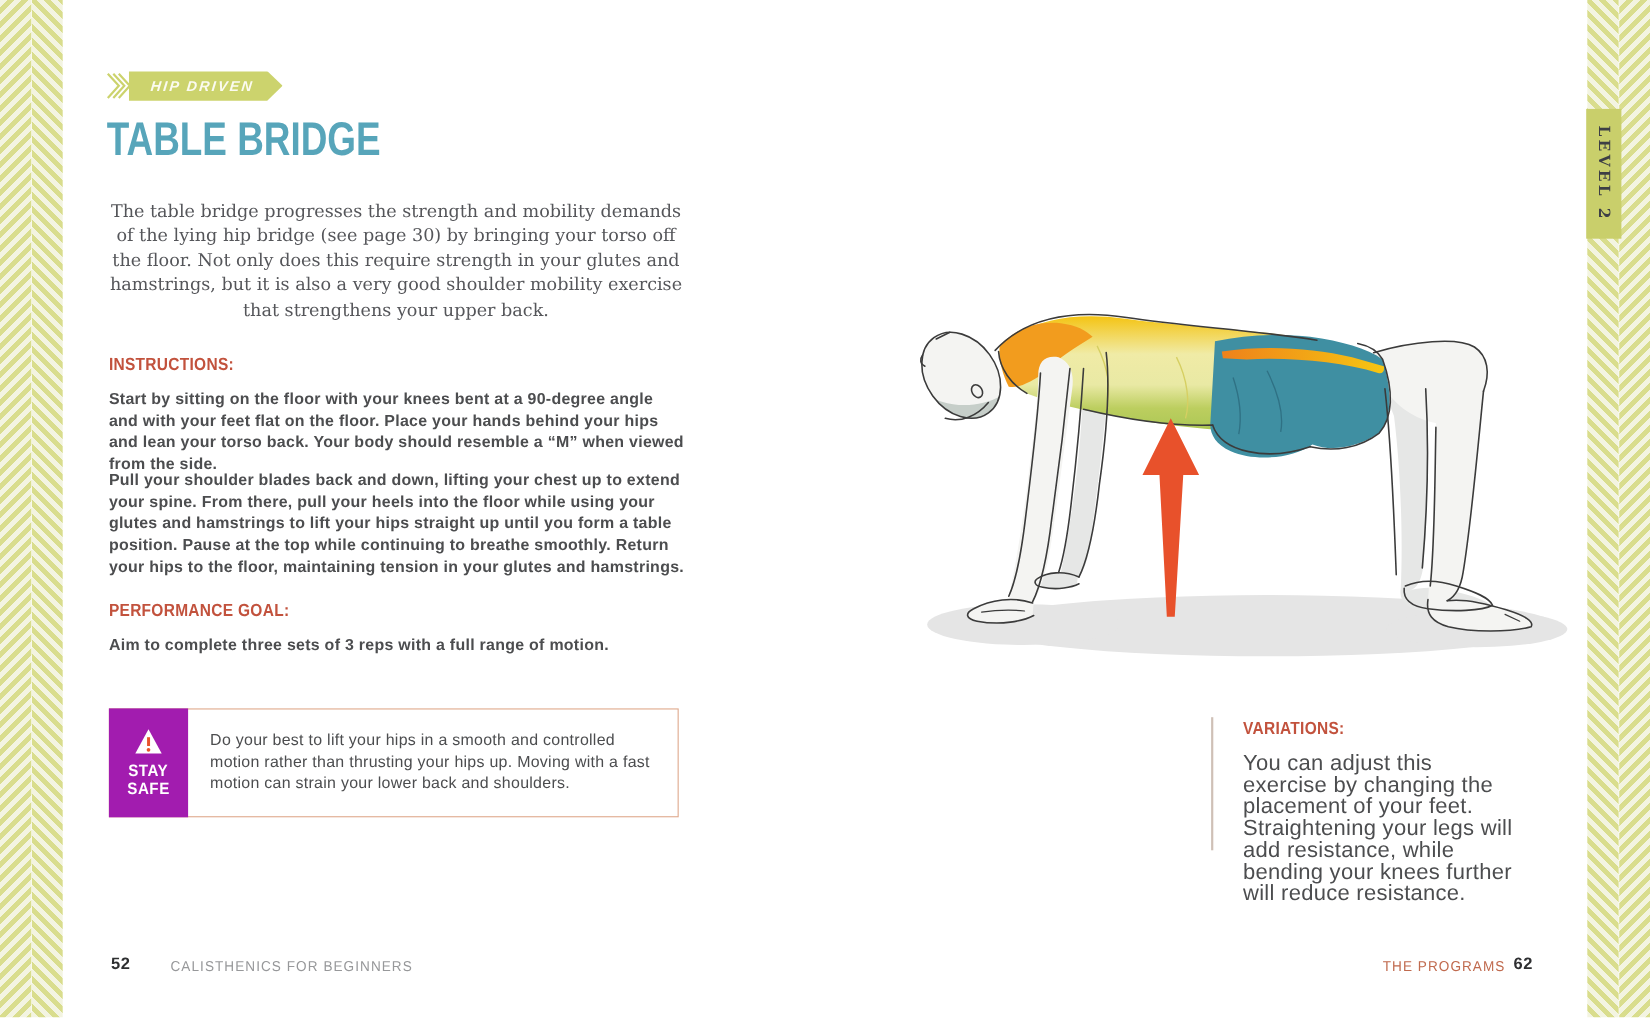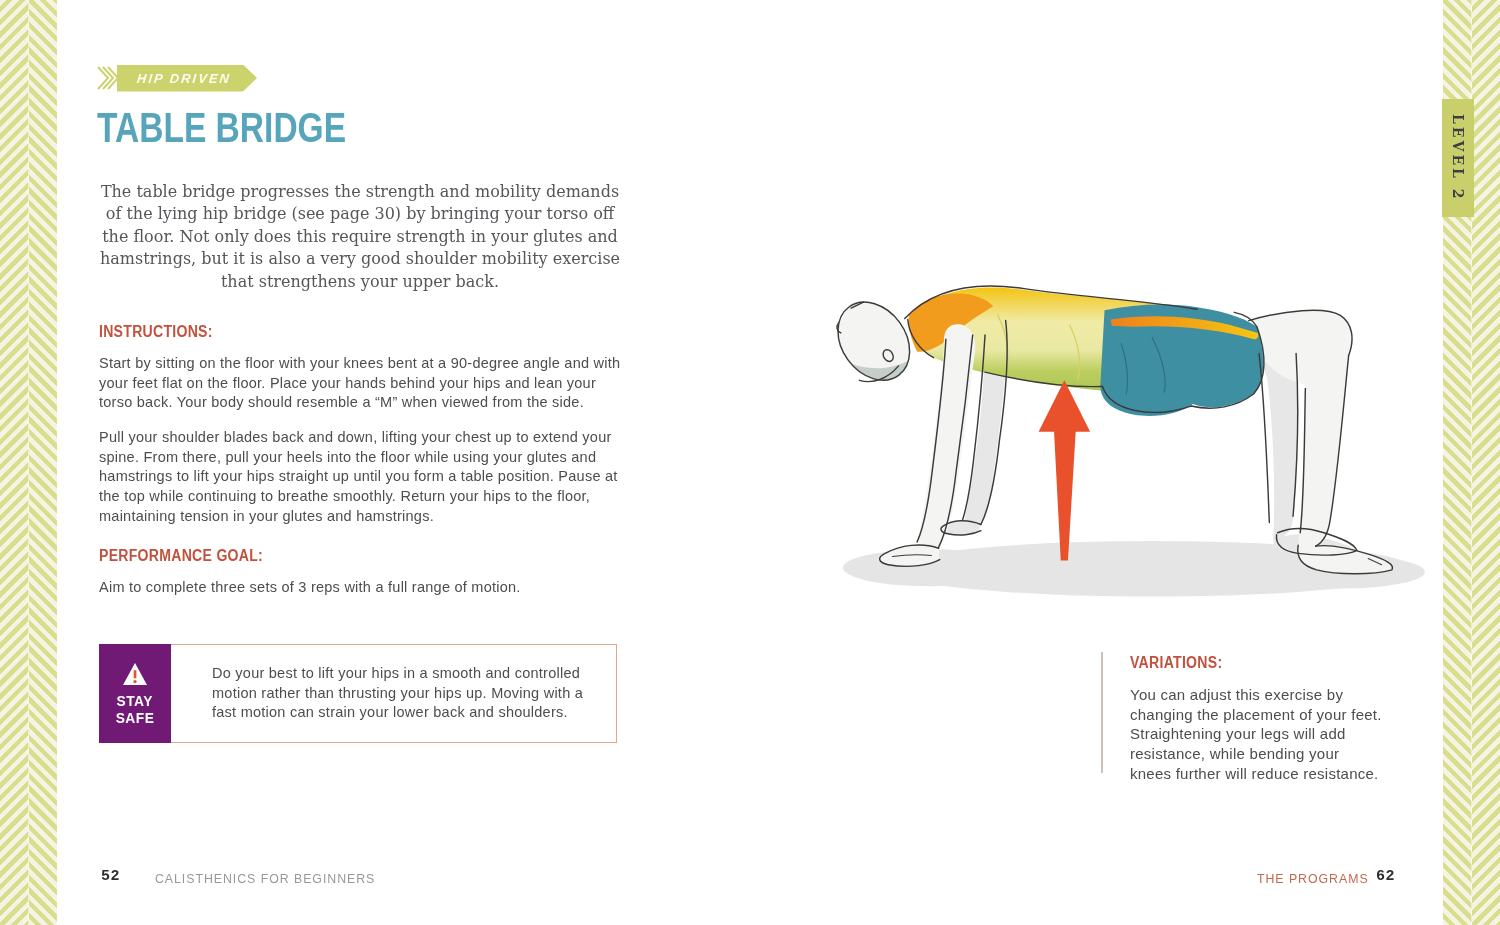--- a/index.html
+++ b/index.html
@@ -76,59 +76,59 @@
     position:absolute;
     font-weight:700; font-size:16px; color:#c2523d;
     transform:scaleX(0.88); transform-origin:left center; white-space:nowrap;
     letter-spacing:0.3px;
   }
   .h-instructions { left:99px; top:323px; }
   .h-performance  { left:99px; top:547px; }
   .h-variations   { left:1130px; top:654px; }
   .copy {
     position:absolute; left:99px; width:525px;
-    font-size:14.5px; line-height:19.7px; letter-spacing:0.25px; color:#4c4d4f;
+    font-size:14.5px; line-height:19.7px; letter-spacing:0.25px; color:#4c4d4f;font-weight:bold;
   }
   .copy-p1 { top:354px; }
   .copy-p2 { top:428px; }
   .copy-goal { top:578px; }
 
   
   .safe-box {
     position:absolute; left:99px; top:644px; width:518px; height:99px;
     border:1px solid #dca habit;
     border:1px solid #dfa98c;
     display:flex;
   }
   .safe-left {
     width:72px; flex:0 0 72px; margin:-1px 0 -1px -1px;
-    background:#701a75; color:#fff;
+    background:#a21caf; color:#fff;
     display:flex; flex-direction:column; align-items:center; justify-content:center;
   }
   .safe-left svg { width:26px; height:24px; margin-bottom:6px; }
   .safe-label {
     font-weight:700; font-size:15px; line-height:17px; letter-spacing:0.5px;
     transform:scaleX(0.92); text-align:center;
   }
   .safe-body { flex:1; display:flex; align-items:center; padding:0 22px 0 20px; }
-  .safe-body p { font-size:14.5px; line-height:19.7px; letter-spacing:0.25px; color:#4c4d4f;margin-left:21px; }
+  .safe-body p { font-size:14.5px; line-height:19.7px; letter-spacing:0.25px; color:#4c4d4f; }
 
   
   .v-rule { position:absolute; left:1101px; top:652px; width:2px; height:121px; background:#cfc0b6; }
   .variations-text {
     position:absolute; left:1130px; top:685px; width:252px;
-    font-size:15px; line-height:19.7px; letter-spacing:0.25px; color:#4c4d4f;
+    font-size:20px; line-height:19.7px; letter-spacing:0.25px; color:#4c4d4f;
   }
 
   
   .figure { position:absolute; left:812px; top:260px; width:618px; height:356px; }
   .figure svg { width:100%; height:100%; }
 
   
-  .pagenum { position:absolute; top:868px; font-weight:700; font-size:15px; color:#2e2f31; letter-spacing:0.5px;font-family:Liberation Mono, monospace; }
+  .pagenum { position:absolute; top:868px; font-weight:700; font-size:15px; color:#2e2f31; letter-spacing:0.5px; }
   .pagenum-left { left:101px; }
   .pagenum-right { left:1376px; }
   .book-title {
     position:absolute; left:155px; top:871px;
     font-size:13px; letter-spacing:1px; color:#97989a;
     transform:scaleX(0.95); transform-origin:left center; white-space:nowrap;
   }
   .section-title {
     position:absolute; left:1257px; top:871px;
     font-size:13px; letter-spacing:1px; color:#c06a4e;

